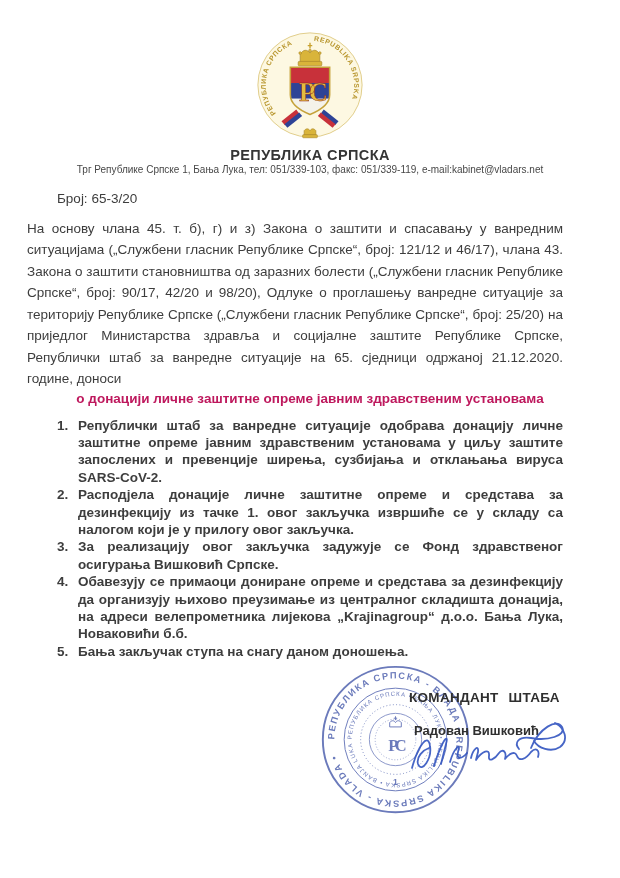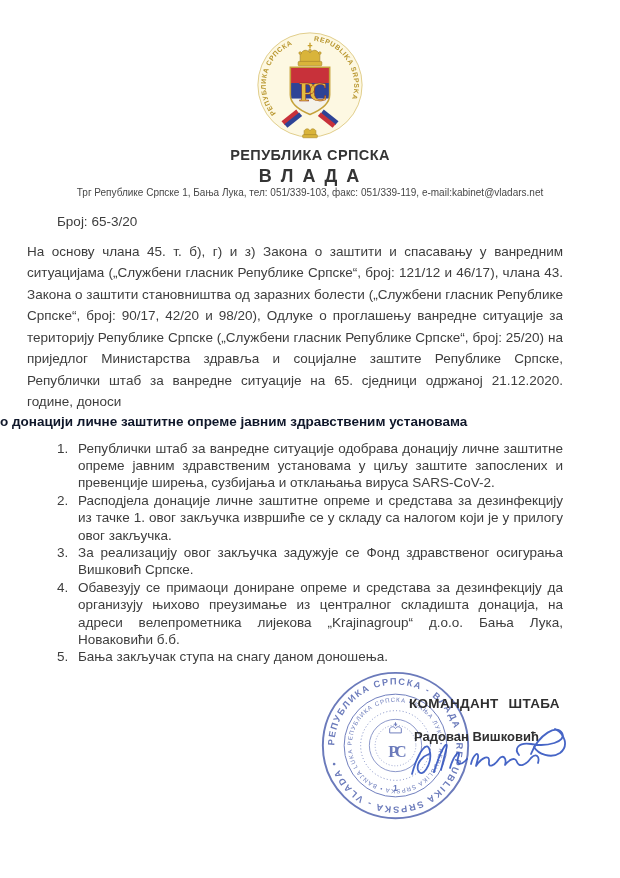--- a/index.html
+++ b/index.html
@@ -8,23 +8,23 @@
     font-family:"Liberation Sans", sans-serif; color:#3d3d3d; overflow:hidden;
   }
   .emblem { display:block; margin:26px auto 0 auto; }
   .h-republic { margin-top:5px; text-align:center; font-weight:bold; font-size:14.5px; line-height:16px; color:#353535; letter-spacing:0.4px; }
   .h-gov { margin-top:3px; text-align:center; font-weight:bold; font-size:18px; line-height:20px; color:#353535; letter-spacing:2px; }
   .h-staff { margin-top:1px; text-align:center; font-size:13.5px; line-height:16px; color:#3d3d3d; }
   .h-addr { margin-top:1px; text-align:center; font-size:10px; line-height:12px; color:#474747; }
   .meta { margin:13px 57px 0 57px; font-size:13.5px; line-height:19.5px; }
   .preamble { margin:9px 57px 0 27px; font-size:13.5px; line-height:21.5px; text-align:justify; }
   .doc-title { margin-top:5px; text-align:center; font-weight:bold; font-size:14px; line-height:18px; color:#333; }
-  .doc-subtitle { font-weight:bold; font-size:13.5px; line-height:18px; color:#0f172a; }
+  .doc-subtitle { text-align:center; font-weight:bold; font-size:13.5px; line-height:18px; color:#be185d; }
   ol.items { margin:9px 57px 0 57px; padding:0 0 0 21px; font-size:13.5px; line-height:17.4px; text-align:justify; list-style:none; counter-reset:itm; }
-  ol.items li { counter-increment:itm; position:relative; }
+  ol.items li { counter-increment:itm; position:relative;font-weight:bold; }
   ol.items li::before { content:counter(itm) "."; position:absolute; left:-21px; top:0; }
   .sig-area { position:absolute; left:0; top:695; width:620px; height:183px; }
   .stamp { position:absolute; left:318px; top:2px; opacity:0.78; }
   .sig-role { position:absolute; left:409px; top:30px; font-weight:bold; font-size:13.5px; color:#2f2f2f; word-spacing:6px; letter-spacing:0.3px; }
   .sig-name { position:absolute; left:414px; top:63px; font-weight:bold; font-size:13px; color:#2f2f2f; }
   .sig-ink { position:absolute; left:398px; top:42px; }
 </style>
 </head>
 <body>
 
@@ -72,21 +72,20 @@
       <polygon points="71,88 86,100 83,103.5 68,91.5" fill="#c8313a"></polygon>
     </g>
 
     <g>
       <path d="M54 111 L54 106.5 C56 104 58.5 104 60 106.5 C61.5 104 64 104 66 106.5 L66 111 Z" fill="#d9b43a" stroke="#a8862a" stroke-width="0.6"></path>
       <rect x="52.5" y="110.5" width="15" height="3.2" rx="0.8" fill="#d9b43a" stroke="#a8862a" stroke-width="0.6"></rect>
     </g>
   </svg>
 
   <div class="h-republic">РЕПУБЛИКА СРПСКА</div>
-  <div class="h-gov">В Л А Д А</div>
   <div class="h-addr">Трг Републике Српске 1, Бања Лука, тел: 051/339-103, факс: 051/339-119, e-mail:kabinet@vladars.net</div>
 
   <div class="meta">
     <div>Број: 65-3/20</div>
   </div>
 
   <p class="preamble">На основу члана 45. т. б), г) и з) Закона о заштити и спасавању у ванредним ситуацијама („Службени гласник Републике Српске“, број: 121/12 и 46/17), члана 43. Закона о заштити становништва од заразних болести („Службени гласник Републике Српске“, број: 90/17, 42/20 и 98/20), Одлуке о проглашењу ванредне ситуације за територију Републике Српске („Службени гласник Републике Српске“, број: 25/20) на приједлог Министарства здравља и социјалне заштите Републике Српске, Републички штаб за ванредне ситуације на 65. сједници одржаној 21.12.2020. године, доноси</p>
 
   <div class="doc-subtitle">о донацији личне заштитне опреме јавним здравственим установама</div>
 

